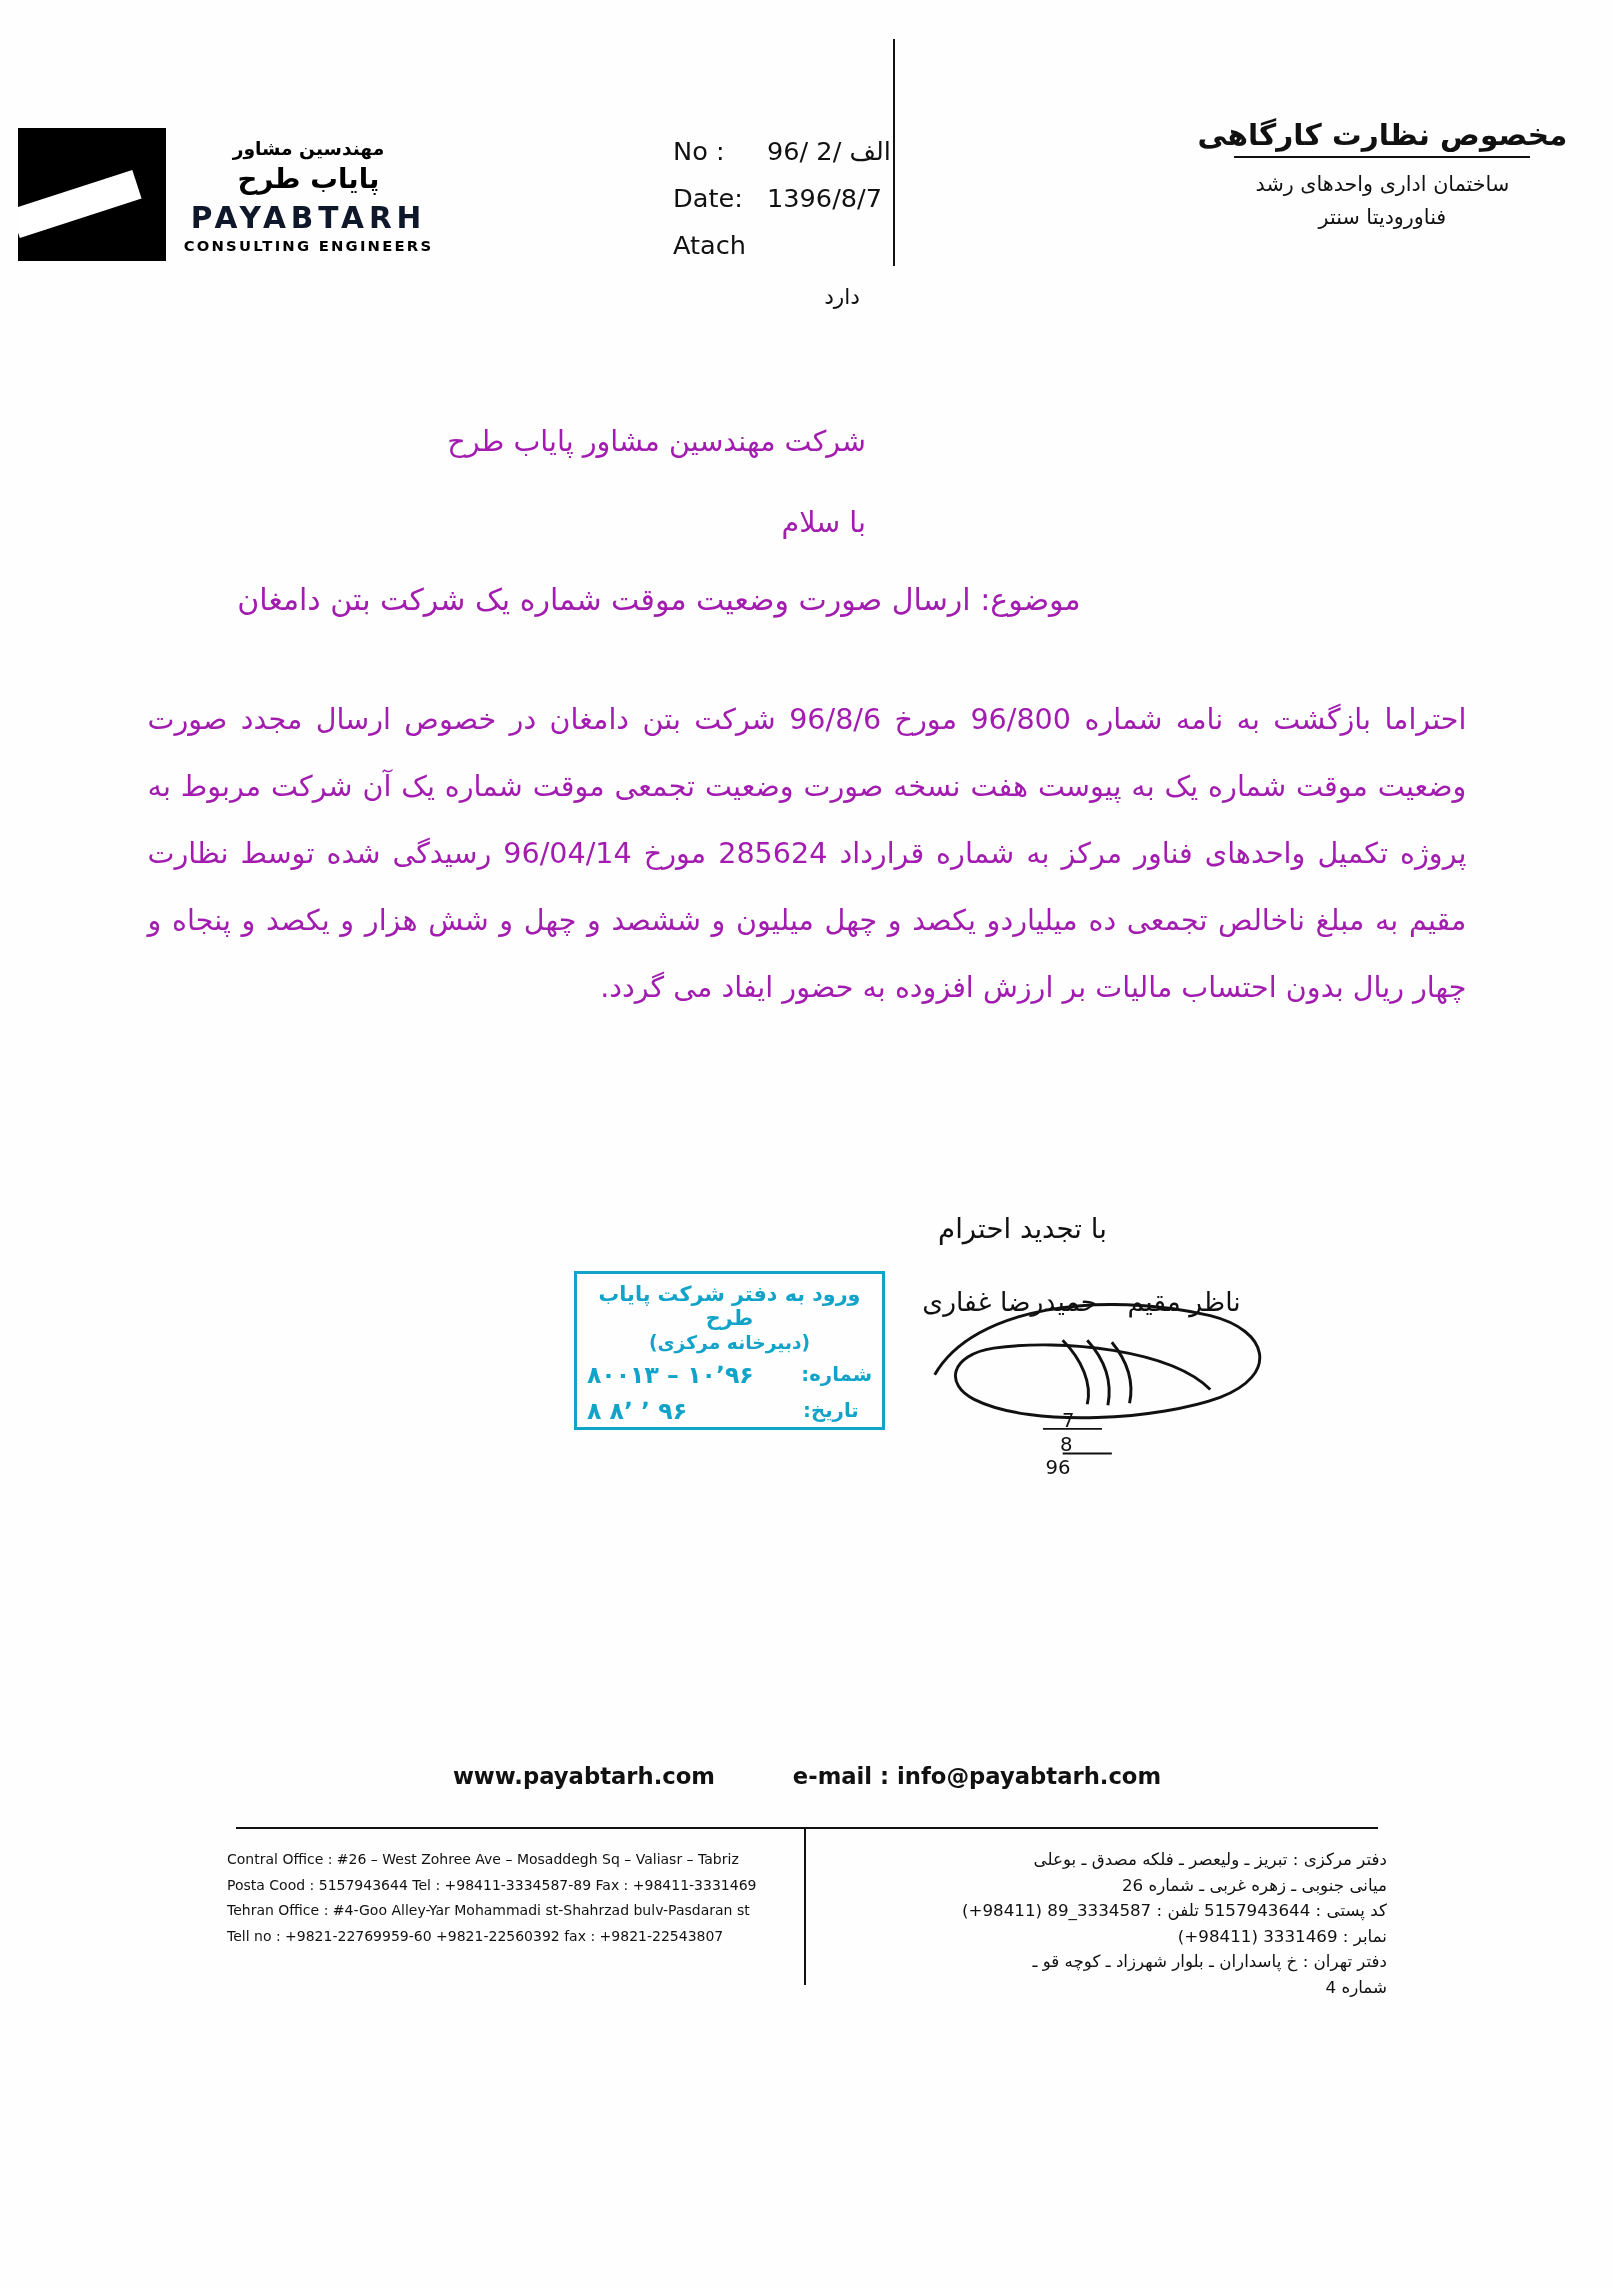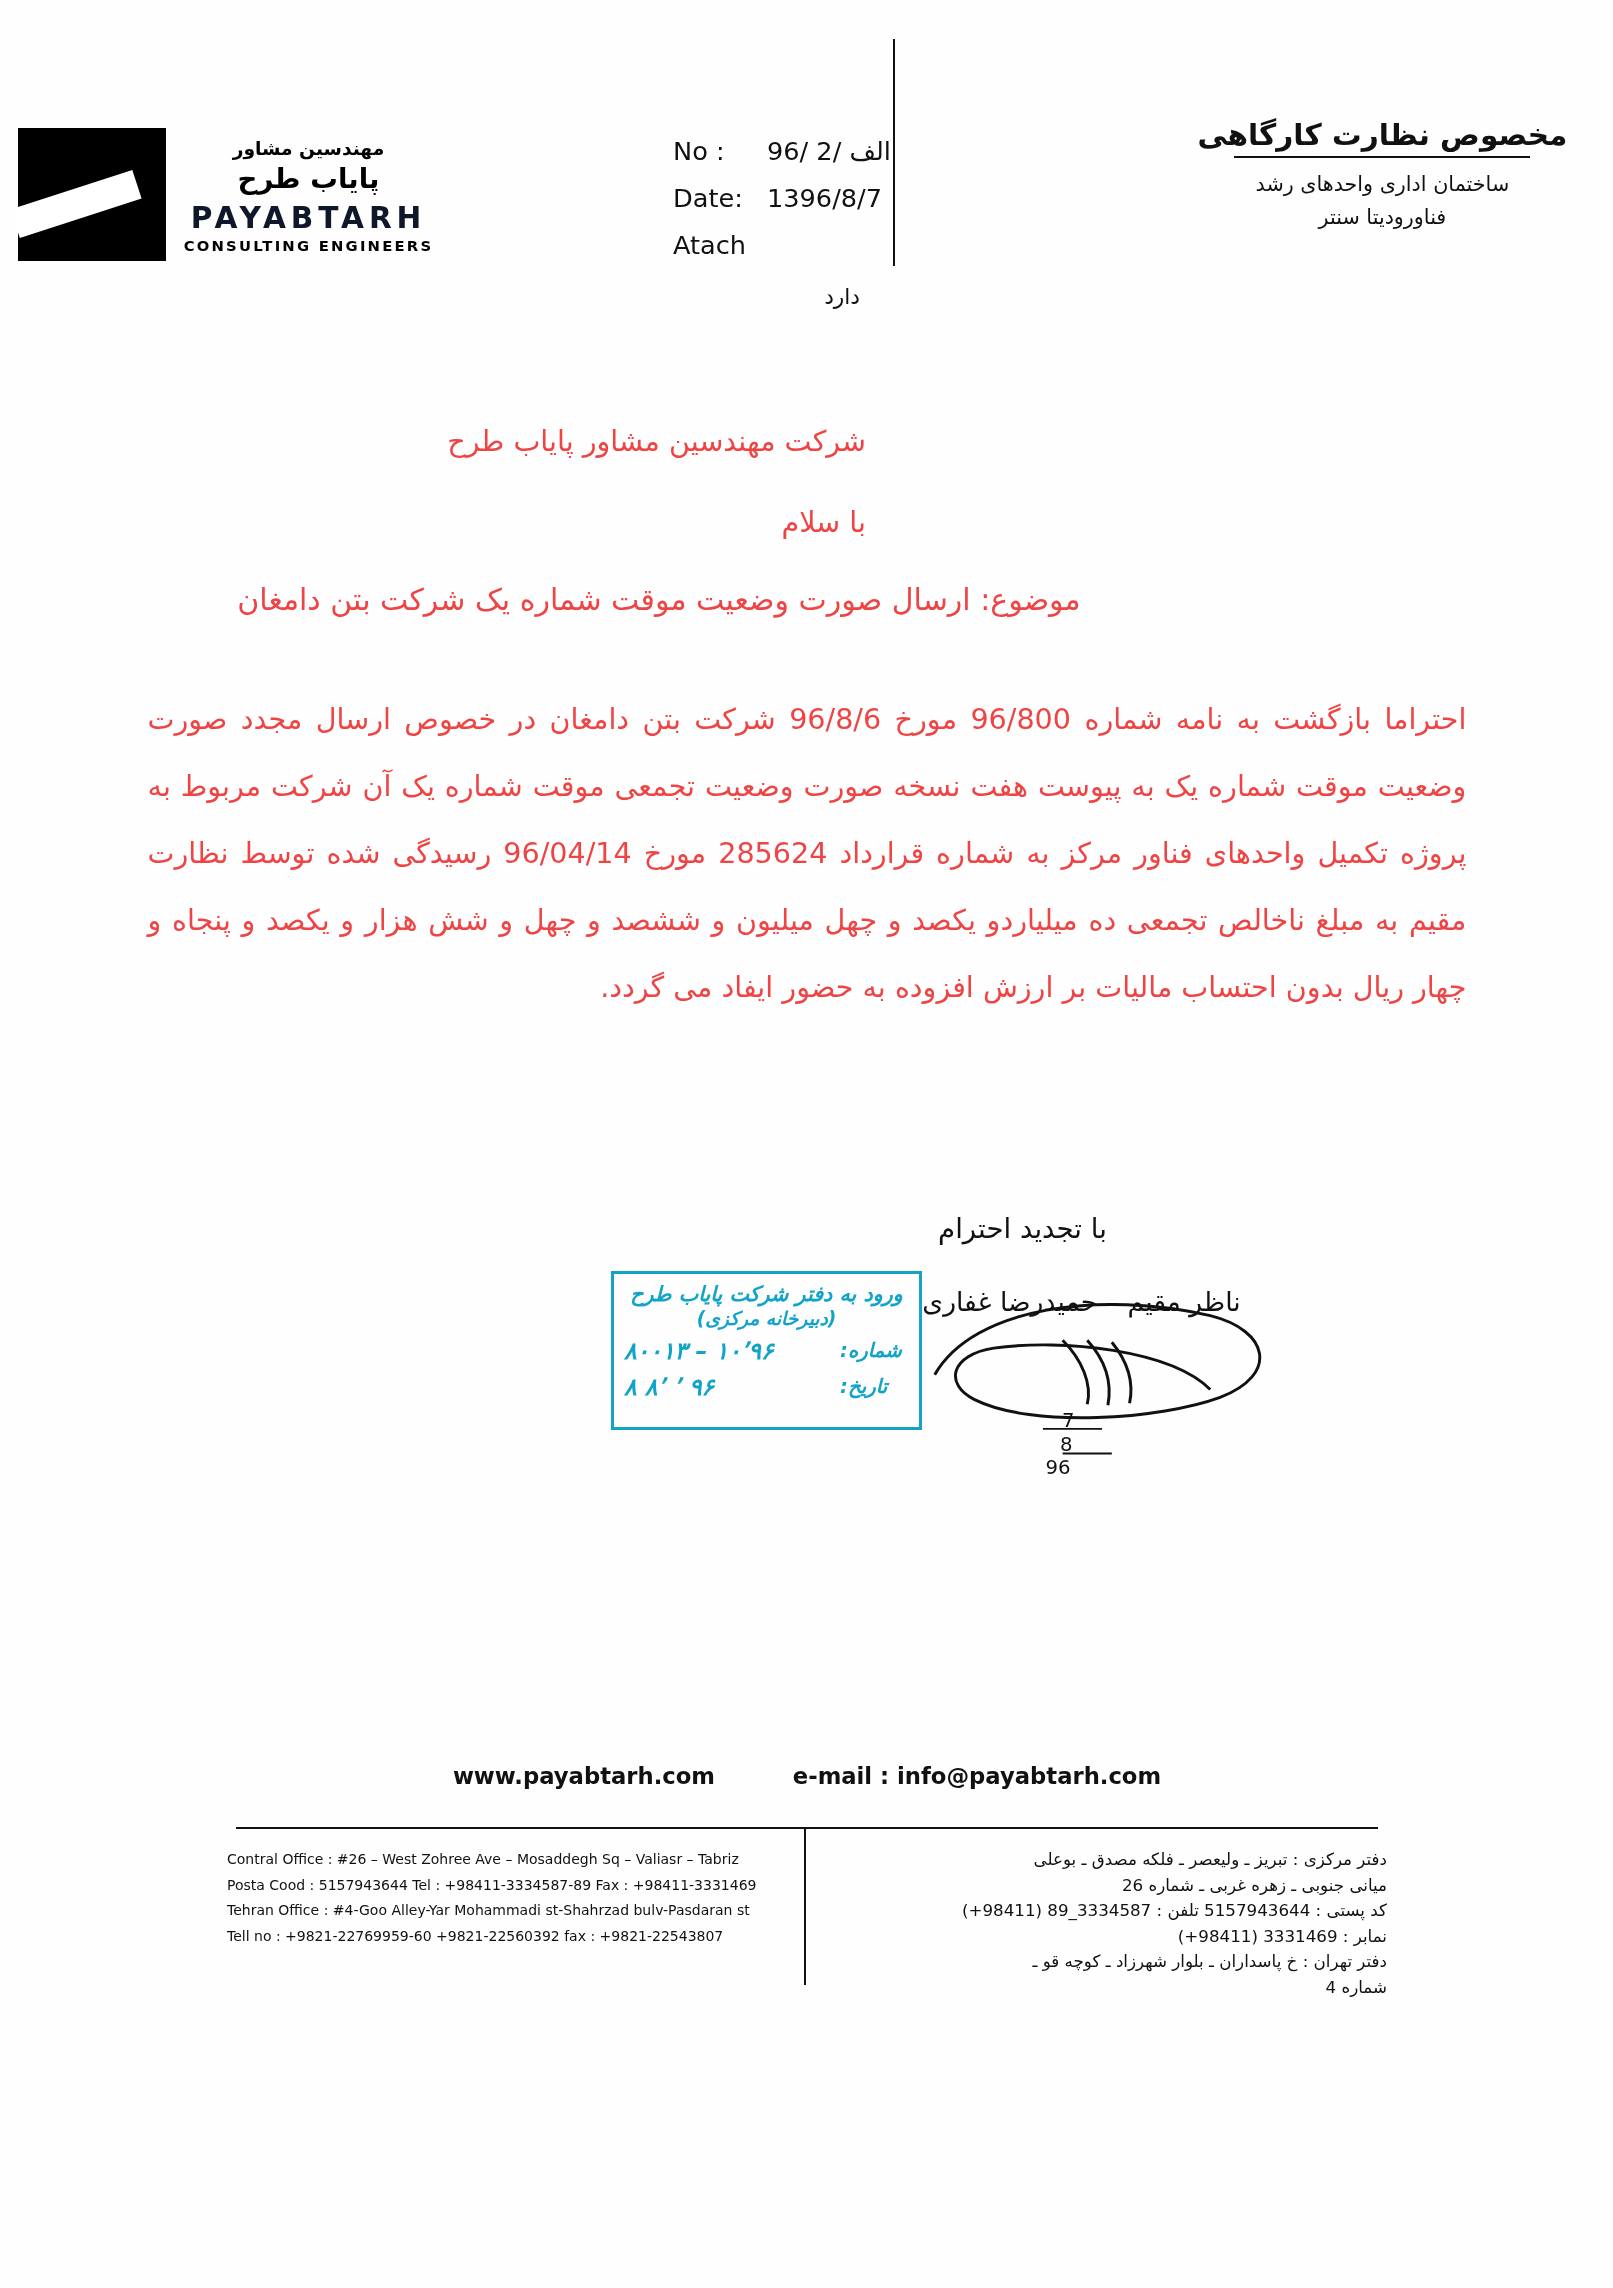--- a/index.html
+++ b/index.html
@@ -160,21 +160,21 @@
   }
 
   
   .content {
     position: absolute;
     top: 424px;
     right: 118px;
     left: 118px;
     direction: rtl;
     font-size: 27.6px;
-    color: #ef4444;
+    color: #a21caf;
   }
   .to-line {
     margin-right: 630px;
     font-size: 28.6px;
     margin-bottom: 47px;
   }
   .greeting {
     margin-right: 630px;
     font-size: 28.6px;
     margin-bottom: 43px;
@@ -217,28 +217,27 @@
     right: 325px;
     width: 374px;
     height: 217px;
     pointer-events: none;
   }
 
   
   .in-stamp {
     position: absolute;
     top: 1271px;
-    right: 692px;
+    right: 729px;
     width: 305px;
     height: 153px;
     border: 3px solid #12a3c9;
     color: #12a3c9;
     direction: rtl;
     font-family: "DejaVu Sans", "Liberation Sans", sans-serif;
-    font-style: italic;
   }
   .in-stamp .s1 {
     text-align: center;
     font-size: 20.7px;
     font-weight: bold;
     margin-top: 7.9px;
   }
   .in-stamp .s2 {
     text-align: center;
     font-size: 18.7px;

